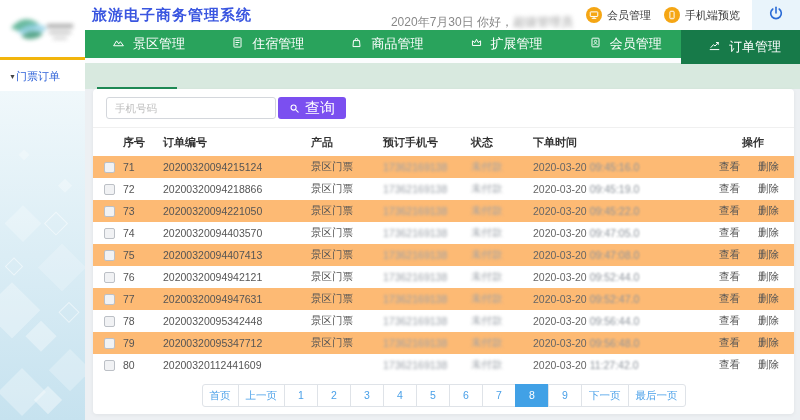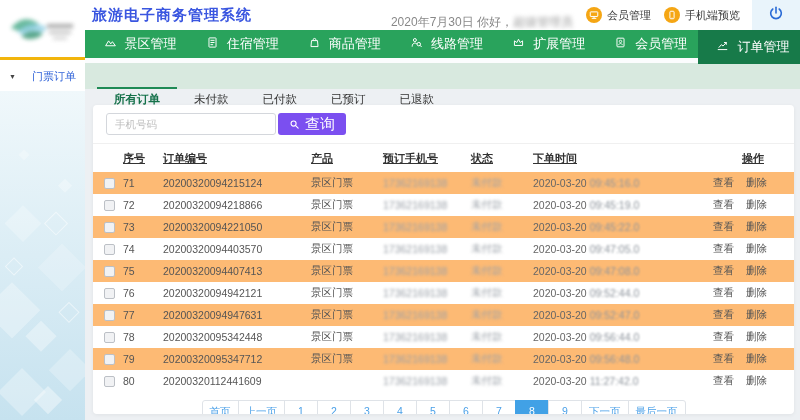--- a/index.html
+++ b/index.html
@@ -19,52 +19,52 @@
   .logo-box{position:absolute;left:0;top:0;width:85px;height:57px;background:#fff;z-index:6;display:flex;align-items:center;justify-content:center;}
   .logo-box svg{filter:blur(2px);opacity:.85;}
 
   
   .navbar{position:absolute;left:85px;right:0;top:30px;height:28px;background:#29a35c;display:flex;z-index:5;}
   .nav-item{flex:1;display:flex;align-items:center;justify-content:center;gap:8px;color:#fff;font-size:13px;cursor:pointer;white-space:nowrap;padding-left:8px;}
   .nav-item.active{background:#177a49;height:34px;}
 
   
   .sidebar{position:absolute;left:0;top:57px;bottom:0;width:85px;background:#fff;border-top:3px solid #f2b50c;z-index:4;box-sizing:border-box;}
-  .sidebar-item{padding:9px 6px 8px 9px;font-size:11px;color:#2f62d8;display:flex;align-items:center;gap:16px;cursor:pointer;white-space:nowrap;}
+  .sidebar-item{padding:9px 6px 8px 9px;font-size:11px;color:#2f62d8;display:flex;align-items:center;gap:0;cursor:pointer;white-space:nowrap;}
   .caret{color:#444;font-size:7px;line-height:1;}
   .sidebar-pattern{position:absolute;left:0;right:0;top:31px;bottom:0;overflow:hidden;}
   .sidebar-pattern svg{display:block;width:100%;height:100%;}
 
   
   .main{position:absolute;left:85px;top:58px;right:0;bottom:0;background:#edf0f3;display:flex;flex-direction:column;}
   .gap-strip{height:5px;background:#fbfcfd;}
   .tabbar{height:26px;background:#d8e9df;display:flex;padding-left:12px;flex:0 0 auto;}
   .tab{padding:0 17px;line-height:26px;font-size:11.5px;color:#333;cursor:pointer;white-space:nowrap;margin-top:23px;}
   .tab.active{color:#15714a;font-weight:bold;box-shadow:inset 0 -2px 0 #1f8a55;}
-  .card-wrap{flex:1;padding:16px 6px 6px 8px;min-height:0;}
+  .card-wrap{flex:1;padding:0 6px 6px 8px;min-height:0;}
   .card{height:100%;background:#fff;border-radius:4px;box-shadow:0 1px 4px rgba(0,0,0,.06);display:flex;flex-direction:column;overflow:hidden;box-sizing:border-box;}
 
   
   .search-row{display:flex;align-items:center;padding:8px 13px;border-bottom:1px solid #f0f0f0;flex:0 0 auto;}
   .search-input{width:170px;height:22px;border:1px solid #d4d7dc;border-radius:3px;padding:0 8px;font-size:10.5px;color:#333;box-sizing:border-box;outline:none;font-family:inherit;}
   .search-input::placeholder{color:#bfbfbf;}
   .search-btn{margin-left:2px;height:22px;padding:0 11px;background:#7b4ff0;border:none;border-radius:3px;color:#fff;font-size:15px;display:flex;align-items:center;gap:5px;cursor:pointer;font-family:inherit;}
 
   
   table{width:100%;border-collapse:collapse;table-layout:fixed;font-size:10.5px;color:#555;}
-  thead th{height:28px;font-size:11px;color:#333;font-weight:bold;text-align:left;padding:0;white-space:nowrap;text-decoration:underline;}
+  thead th{height:28px;font-size:11px;color:#333;font-weight:bold;text-align:left;padding:0;white-space:nowrap;}
   tbody td{height:22px;padding:0;white-space:nowrap;overflow:hidden;}
   tr.striped{background:#fdba74;}
   .c-ops,th.h-ops{text-align:right;padding-right:30px;}
   .cbx{display:inline-block;width:9px;height:9px;border:1px solid #bcc0c6;background:#f1f2f4;border-radius:2px;margin-left:11px;vertical-align:middle;cursor:pointer;}
   .c-phone{filter:blur(1.6px);color:#9aa0a8;}
   .c-status{filter:blur(1.6px);color:#9aa0a8;}
   .date-part{color:#666;}
   .time-part{filter:blur(1.3px);color:#8d949c;}
-  .action-link{color:#555;cursor:pointer;margin-left:12px;}
+  .action-link{color:#555;cursor:pointer;margin-left:18px;}
 
   
   .pagination{margin-top:auto;display:flex;justify-content:center;padding:8px 0 10px;flex:0 0 auto;}
   .page-btn{min-width:18px;padding:0 7px;height:21px;line-height:21px;text-align:center;border:1px solid #dfe3e8;background:#fff;color:#4aa0e8;font-size:10.5px;margin-left:-1px;cursor:pointer;white-space:nowrap;}
   .page-btn.first{border-radius:3px 0 0 3px;margin-left:0;}
   .page-btn.last{border-radius:0 3px 3px 0;}
   .page-btn.active{background:#41a1e6;border-color:#41a1e6;color:#fff;}
 
   .blur-name{filter:blur(2px);color:#999;}
 </style>
@@ -130,29 +130,20 @@
             <path d="M9 8h6 M9 12h6 M9 16h3.5" stroke="#fff" stroke-width="1.8" fill="none" stroke-linecap="round"></path>
           </svg></span>
       <span>住宿管理</span>
     </div>
     <div class="nav-item">
       <span><svg width="13" height="13" viewBox="0 0 24 24">
             <path d="M6.5 8.5h11l1 11h-13z" fill="none" stroke="#fff" stroke-width="1.8" stroke-linejoin="round"></path>
             <path d="M9.5 8.5V7a2.5 2.5 0 0 1 5 0v1.5" fill="none" stroke="#fff" stroke-width="1.8"></path>
           </svg></span>
       <span>商品管理</span>
-    </div>
-    <div class="nav-item">
-      <span><svg width="13" height="13" viewBox="0 0 24 24">
-            <circle cx="9" cy="7.5" r="2.8" fill="none" stroke="#fff" stroke-width="1.8"></circle>
-            <path d="M4 19c0-3.5 2.2-6 5-6 1.2 0 2.3.4 3.2 1.2" fill="none" stroke="#fff" stroke-width="1.8" stroke-linecap="round"></path>
-            <circle cx="16.2" cy="15" r="3.2" fill="none" stroke="#fff" stroke-width="1.8"></circle>
-            <path d="M18.6 17.4 L21 19.8" stroke="#fff" stroke-width="1.8" stroke-linecap="round"></path>
-          </svg></span>
-      <span>线路管理</span>
     </div>
     <div class="nav-item">
       <span><svg width="13" height="13" viewBox="0 0 24 24">
             <path d="M4.5 17.5 V9 l4.5 3 L12 6 l3 6 4.5-3 v8.5 z" fill="none" stroke="#fff" stroke-width="1.8" stroke-linejoin="round"></path>
           </svg></span>
       <span>扩展管理</span>
     </div>
     <div class="nav-item">
       <span><svg width="13" height="13" viewBox="0 0 24 24">
             <rect x="5.5" y="4" width="13" height="16" rx="1.5" fill="none" stroke="#fff" stroke-width="1.8"></rect>

